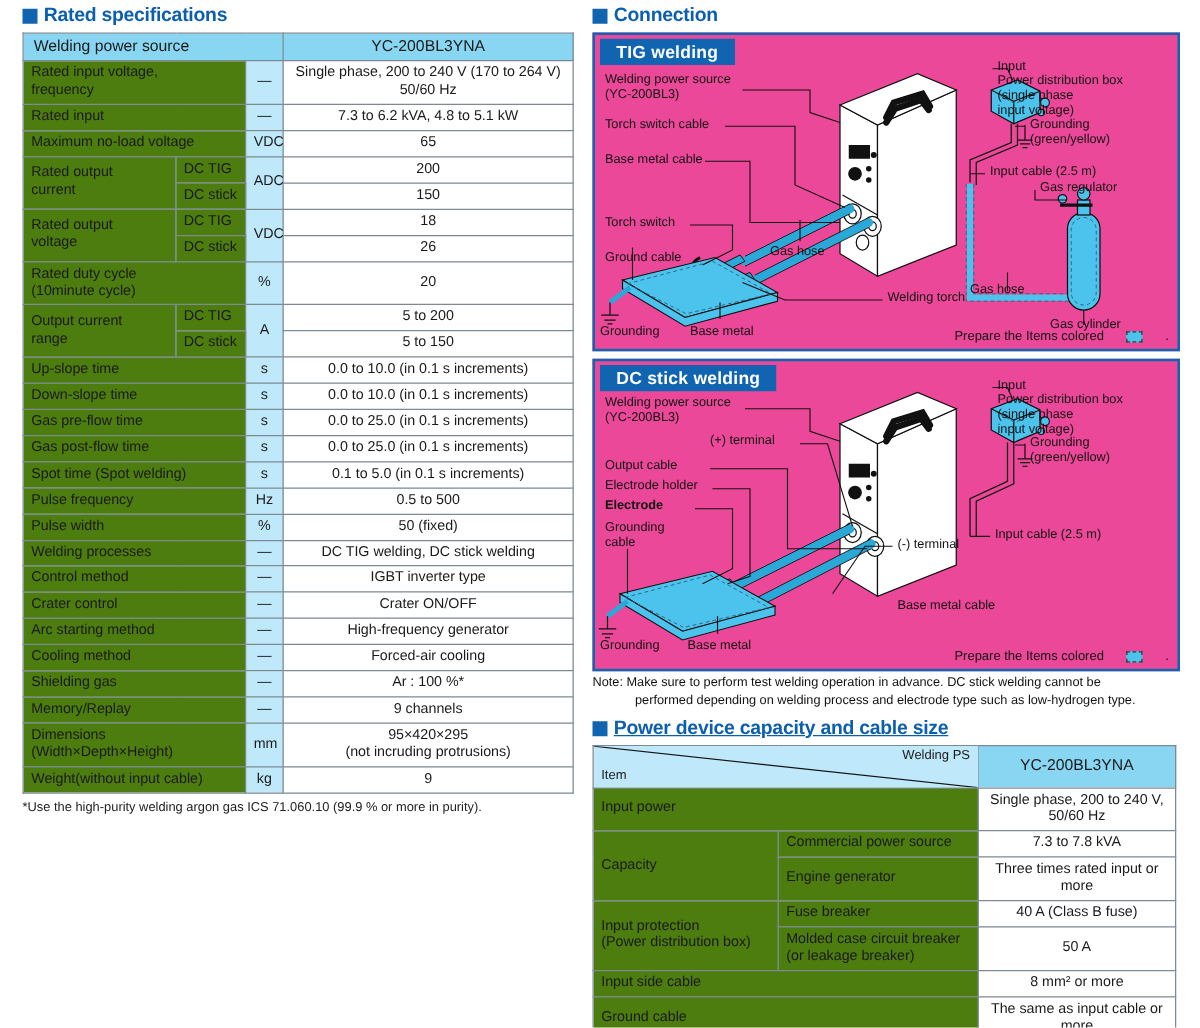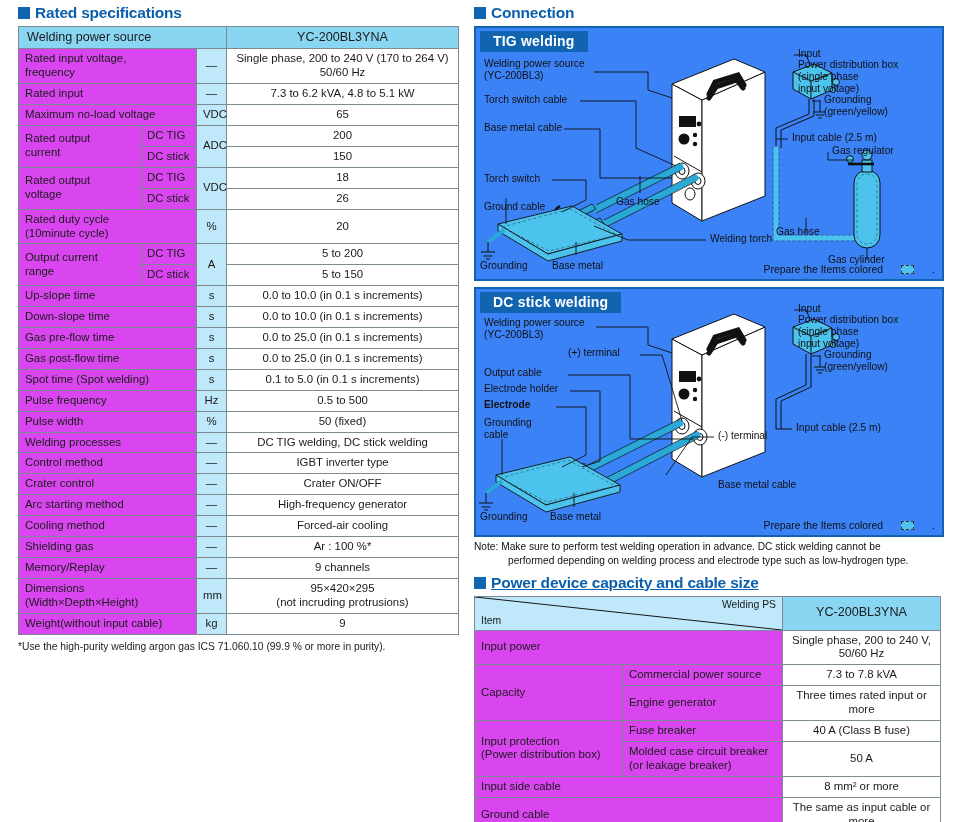--- a/index.html
+++ b/index.html
@@ -32,41 +32,41 @@
     font-size:11.4px;
     color:#1a1a1a;
   }
   table.spec td, table.spec th {
     border:1px solid #7b8a93;
     padding:3px 6px;
     vertical-align:middle;
     font-weight:normal;
     line-height:1.22;
   }
-  .lbl { background:#d946ef; }
+  .lbl { background:#4d7c0f; }
   .hdr { background:#89d6f2; text-align:center; font-size:12.6px; }
   .val { background:#ffffff; text-align:center; }
   .unit { background:#bfe8fa; text-align:center; }
 
   
   #left-col { position:absolute; left:18px; top:4px; width:440px; }
   #left-col .sec-head { margin-bottom:4px; }
   #spec-table { width:440px; }
 
   .footnote {
     font-size:10.3px; color:#222; margin-top:5px; line-height:1.3;
   }
 
   
   #right-col { position:absolute; left:474px; top:4px; width:470px; }
   #right-col .sec-head { margin-bottom:4px;align-items:center; }
 
   .diagram-box {
     border:2px solid #1064b0;
-    background:#3b82f6;
+    background:#ec4899;
     position:relative;
     overflow:hidden;
   }
   .banner {
     display:inline-block;
     background:#1064b0; color:#fff;
     font-size:14px; font-weight:bold;
     padding:2px 13px 3px 13px;
     letter-spacing:0.2px;
   }
@@ -392,21 +392,21 @@
       <div class="dlabel" style="left:4px; top:232px;">Grounding</div>
       <div class="dlabel" style="left:76px; top:232px;">Base metal</div>
       <div class="dlabel" style="left:140px; top:168px;">Gas hose</div>
       <div class="dlabel" style="left:234px; top:205px;">Welding torch</div>
       <div class="dlabel" style="left:322px; top:20px;">Input</div>
       <div class="dlabel" style="left:322px; top:31px;">Power distribution box<br>(single phase<br>input voltage)</div>
       <div class="dlabel" style="left:348px; top:66px;">Grounding<br>(green/yellow)</div>
       <div class="dlabel" style="left:316px; top:104px;">Input cable (2.5 m)</div>
       <div class="dlabel" style="left:356px; top:117px;">Gas regulator</div>
       <div class="dlabel" style="left:300px; top:198px;">Gas hose</div>
-      <div class="dlabel" style="left:352px; top:226px;">Gas cylinder</div>
+      <div class="dlabel" style="left:364px; top:226px;">Gas cylinder</div>
 
       <div class="prep">
         <span>Prepare the Items colored</span>
         <span class="swatch"></span>
         <span>.</span>
       </div>
     </div>
 
     <div class="diagram-box" style="height:250px; margin-top:6px;">
       <div class="banner" style="position:absolute;left:4px;top:3px;">DC stick welding</div>

